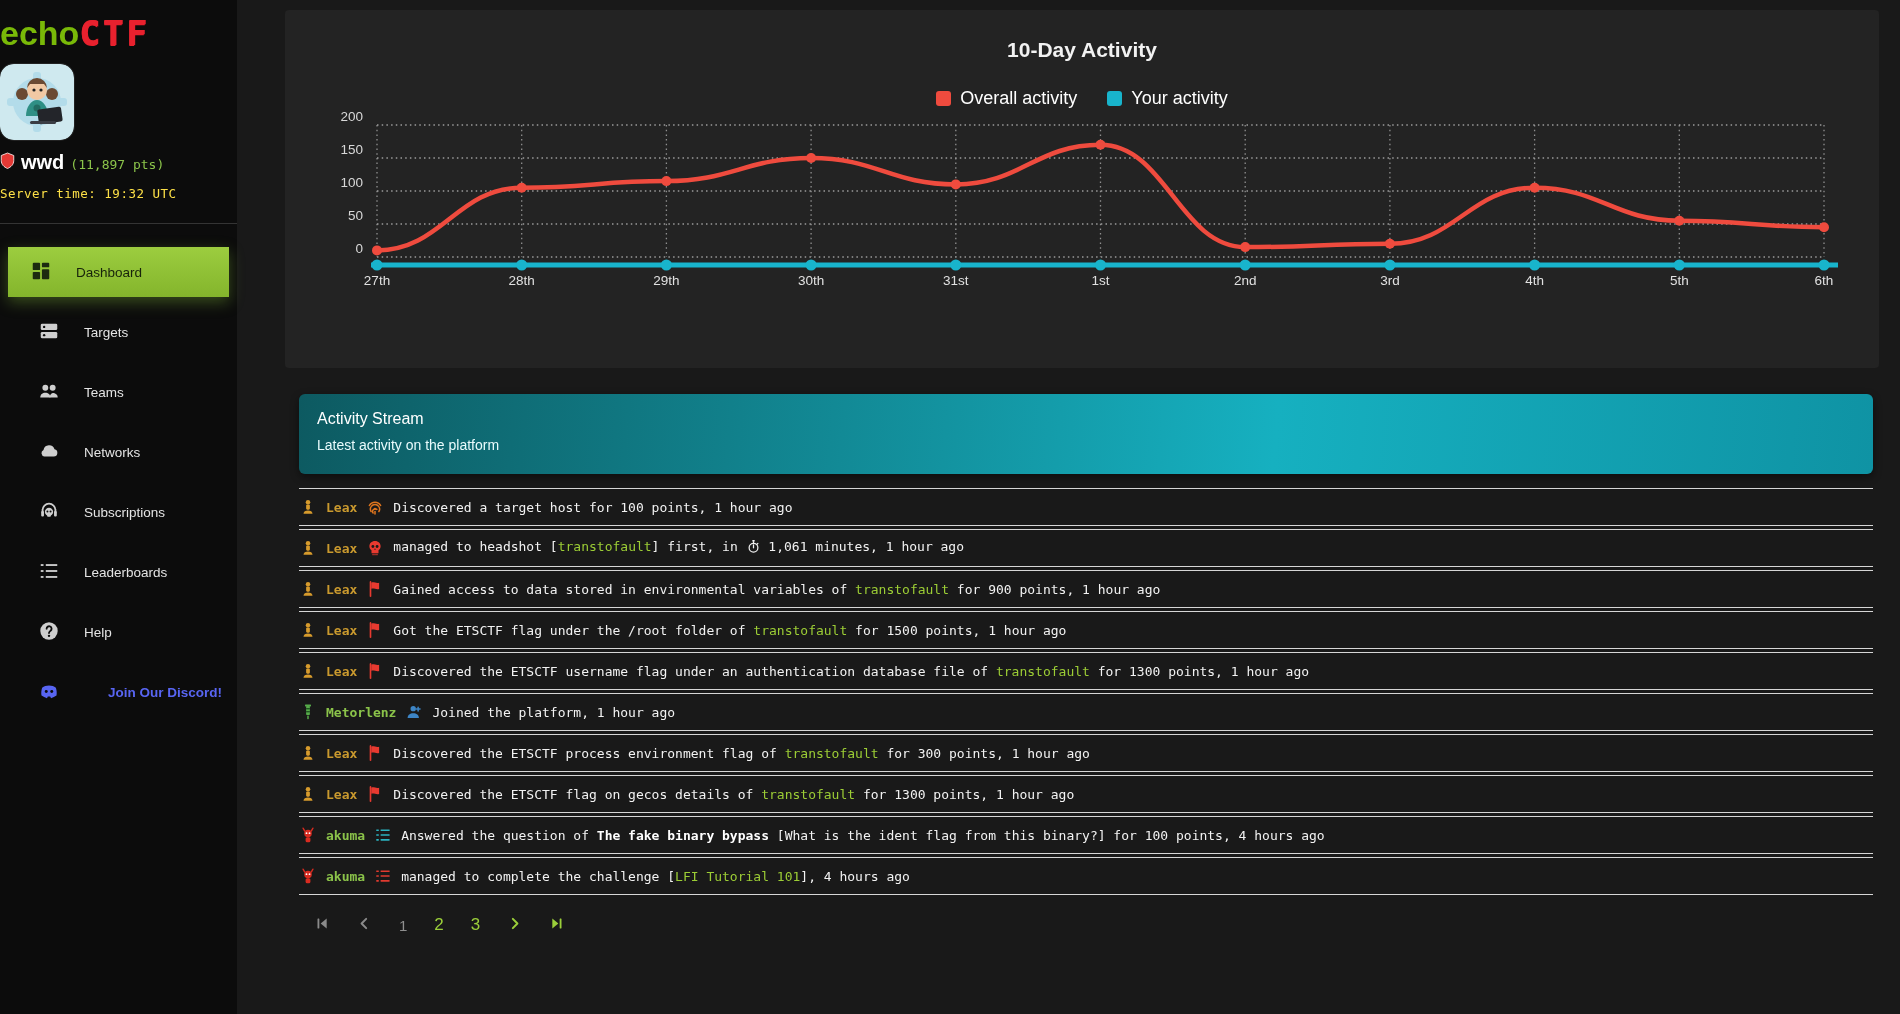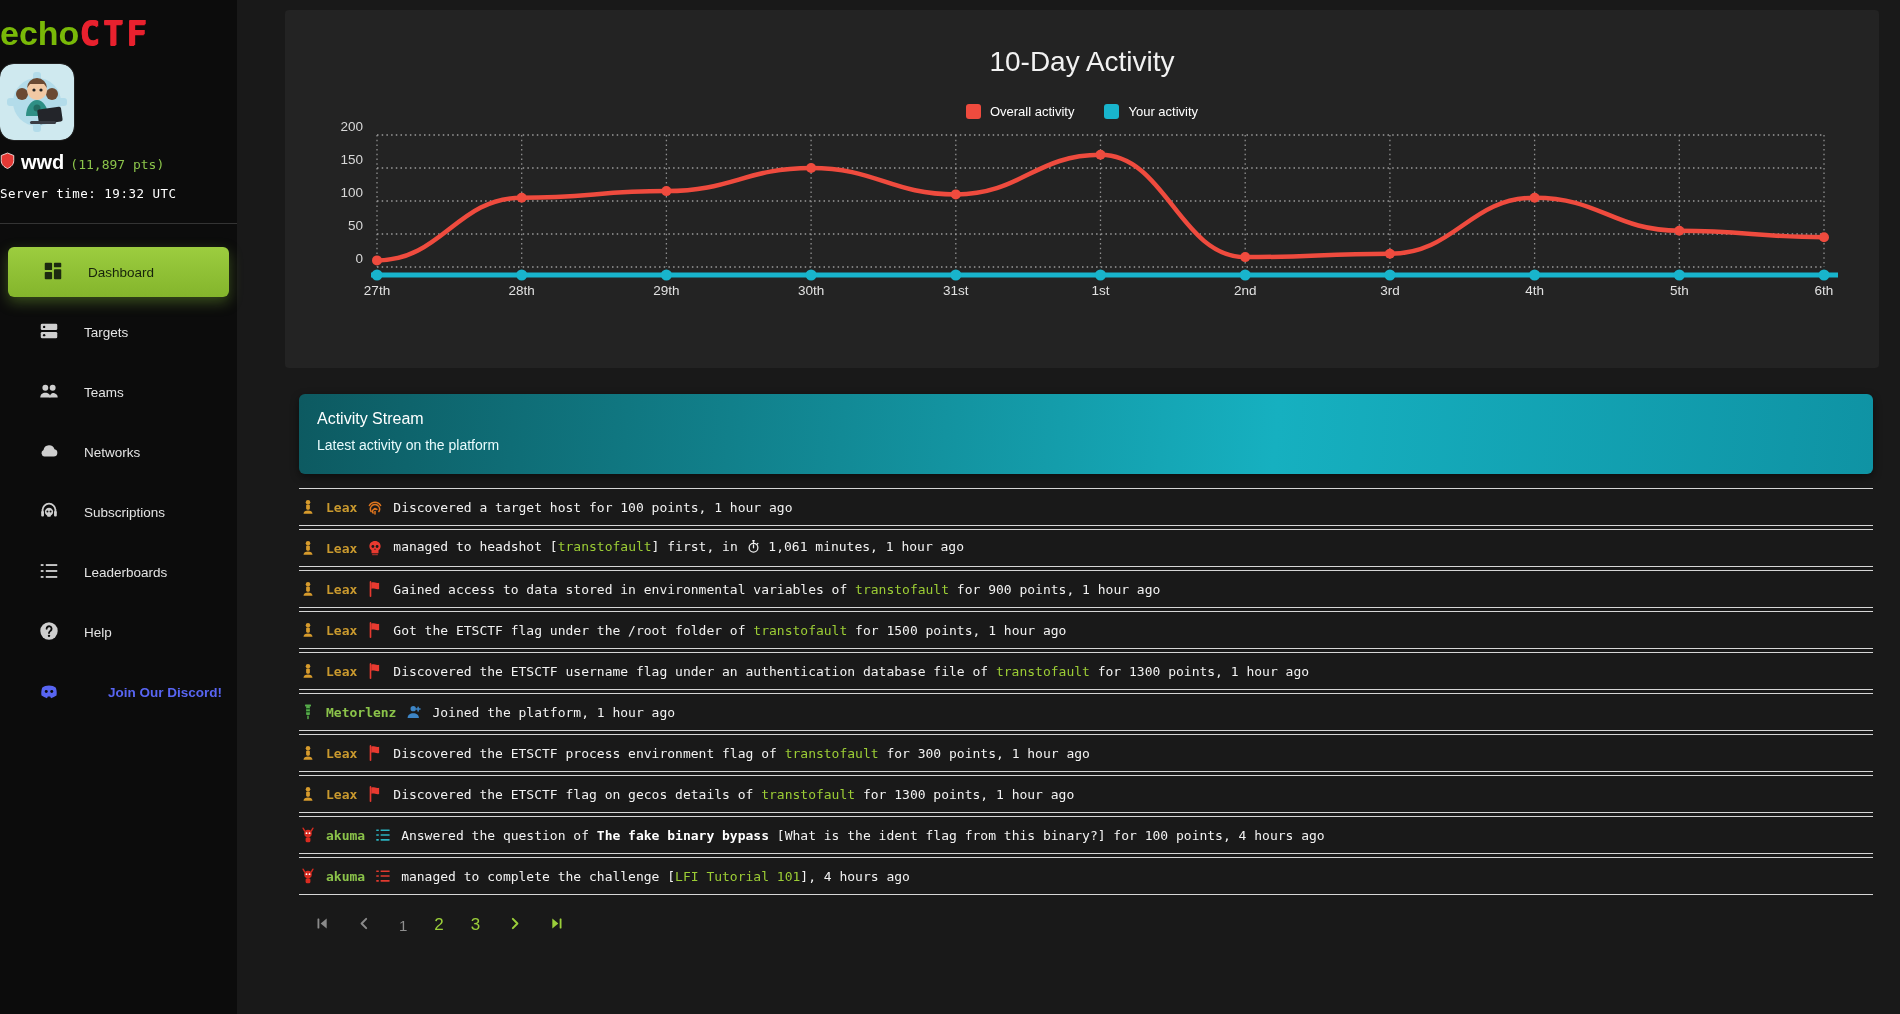--- a/index.html
+++ b/index.html
@@ -7,35 +7,35 @@
   .app{display:flex;width:1900px;height:1014px;}
   
   .sidebar{width:237px;min-width:237px;height:100%;background:#0c0c0c;display:flex;flex-direction:column;}
   .brand{margin-top:16px;font-size:34px;font-weight:800;letter-spacing:0;line-height:1;cursor:pointer;}
   .brand .echo{color:#79b908;}
   .brand .ctf{color:#e8212e;font-family:"DejaVu Sans Mono",monospace;font-weight:900;letter-spacing:3px;text-shadow:1px 0 #e8212e,0 1px #e8212e;}
   .avatar-box{margin-top:14px;width:74px;height:76px;border-radius:14px;overflow:hidden;box-shadow:0 0 0 1px #222;}
   .user-line{margin-top:11px;display:flex;align-items:baseline;gap:6px;}
   .user-name{color:#fff;font-size:20px;font-weight:bold;}
   .user-points{color:#8bc34a;font-family:"DejaVu Sans Mono",monospace;font-size:13px;}
-  .server-time{margin-top:12px;color:#ffffff;font-family:"DejaVu Sans Mono",monospace;font-size:12.5px;letter-spacing:.5px;}
+  .server-time{margin-top:12px;color:#fde047;font-family:"DejaVu Sans Mono",monospace;font-size:12.5px;letter-spacing:.5px;}
   .side-divider{width:100%;height:1px;background:#343434;margin-top:22px;border:0;}
   .nav{width:100%;margin-top:10px;display:flex;flex-direction:column;}
   .nav-item{display:flex;align-items:center;gap:24px;height:50px;padding-left:38px;margin:5px 0;color:#e4e4e4;font-size:13.5px;cursor:pointer;}
   .nav-item svg{width:22px;height:22px;flex:none;}
-  .nav-item.active{background:linear-gradient(180deg,#9ccd3f,#84b52c);color:#17230b;margin:5px 8px;padding-left:34px;border-radius:6px;box-shadow:0 5px 14px rgba(140,200,60,.35);}
+  .nav-item.active{background:linear-gradient(180deg,#9ccd3f,#84b52c);color:#17230b;margin:5px 8px;padding-left:22px;border-radius:0;box-shadow:0 5px 14px rgba(140,200,60,.35);}
   .nav-item.discord{color:#5865f2;font-weight:bold;gap:48px;}
   
   .main{flex:1;padding:10px 24px 0 48px;box-sizing:border-box;}
   .chart-card{background:#232323;border-radius:4px;height:358px;padding-top:28px;box-sizing:border-box;}
-  .chart-title{text-align:center;color:#f2f2f2;font-size:28px;font-weight:400;margin:8px;}
+  .chart-title{text-align:center;color:#f2f2f2;font-size:21px;font-weight:700;margin:0;}
   .legend{display:flex;justify-content:center;gap:30px;margin-top:26px;}
   .legend-item{display:flex;align-items:center;gap:9px;cursor:pointer;}
   .legend-swatch{width:15px;height:15px;border-radius:3px;}
-  .legend-label{color:#fff;font-size:13px;}
+  .legend-label{color:#fff;font-size:18px;}
   #chart-holder{margin-top:2px;padding:0 0 0 4px;}
   
   .stream{margin:26px 6px 0 14px;}
   .stream-header{height:80px;border-radius:6px;background:linear-gradient(95deg,#0d5a61 0%,#16b0c0 62%,#0f93a4 100%);
     padding:14px 18px;box-sizing:border-box;box-shadow:0 3px 8px rgba(0,0,0,.45);}
   .stream-title{color:#fff;font-size:16px;margin:2px 0 0 0;font-weight:500;}
   .stream-sub{color:#eafcfd;font-size:14px;margin-top:9px;}
   .stream-list{list-style:none;margin:14px 0 0 0;padding:0;}
   .stream-row{display:flex;align-items:center;gap:9px;height:36px;margin:3px 0;border-top:1.5px solid #d6d6d6;border-bottom:1.5px solid #d6d6d6;
     font-family:"DejaVu Sans Mono",monospace;font-size:13px;color:#f2f2f2;white-space:nowrap;overflow:hidden;}

